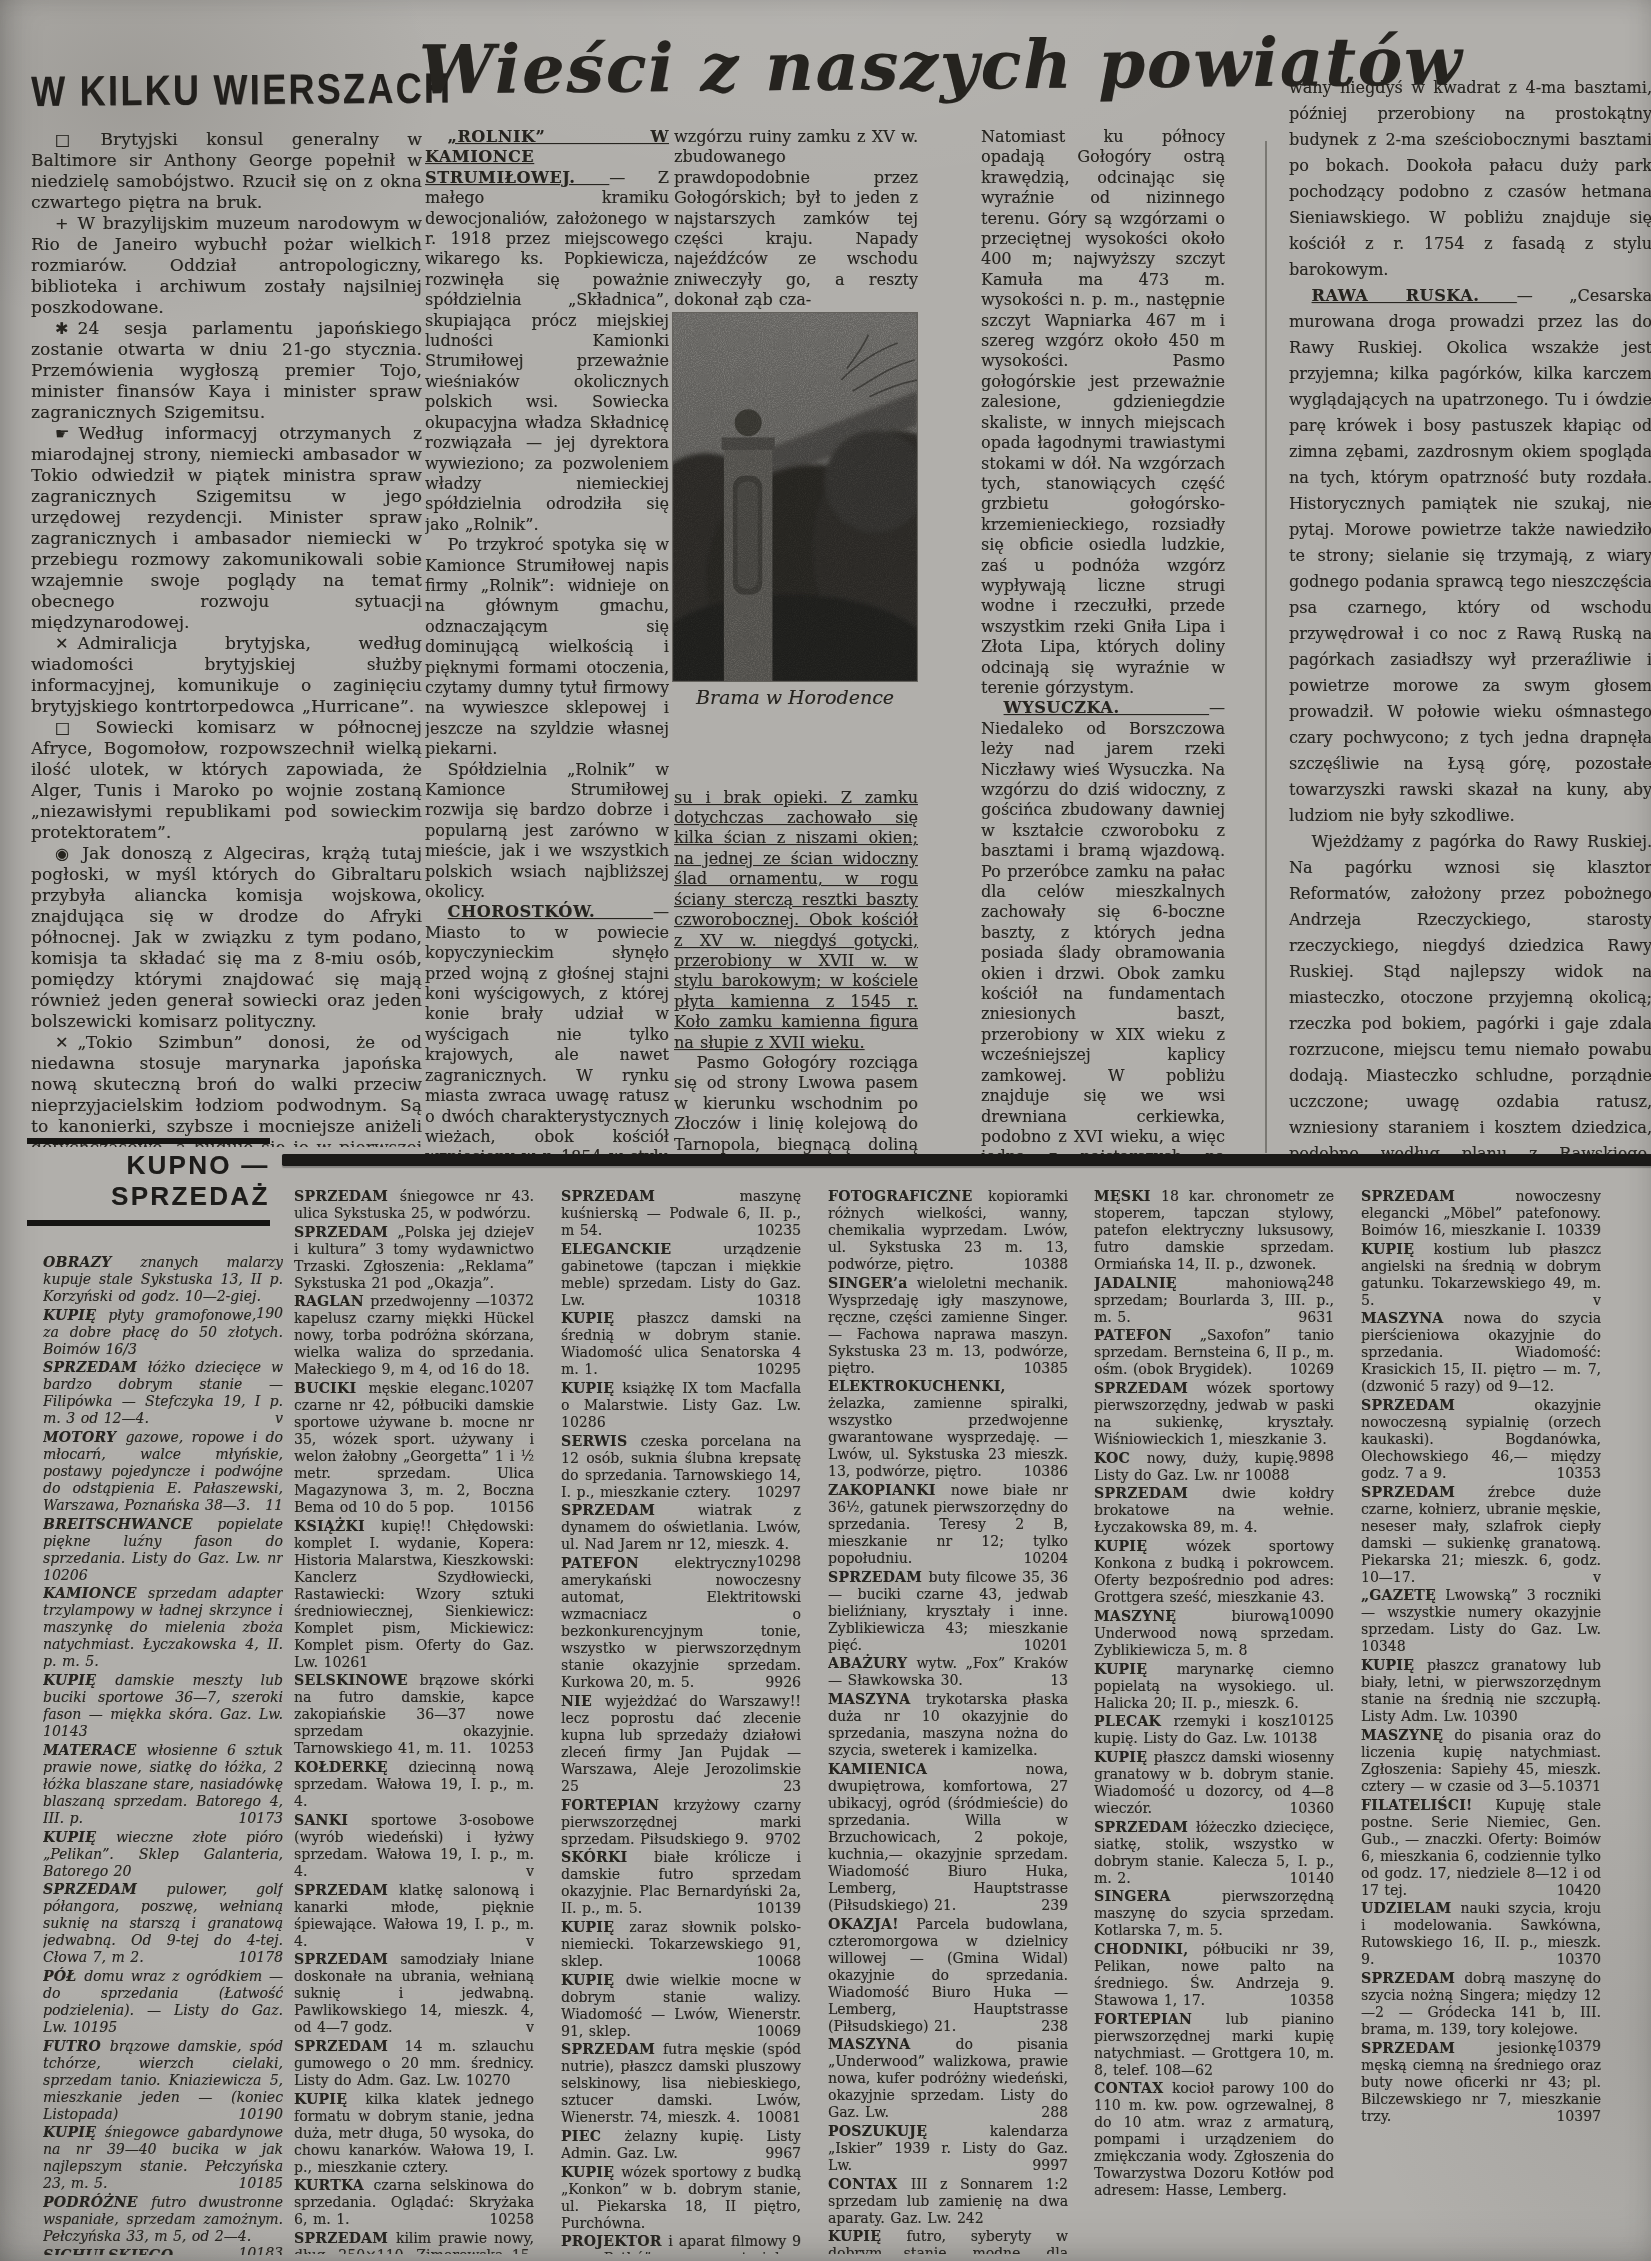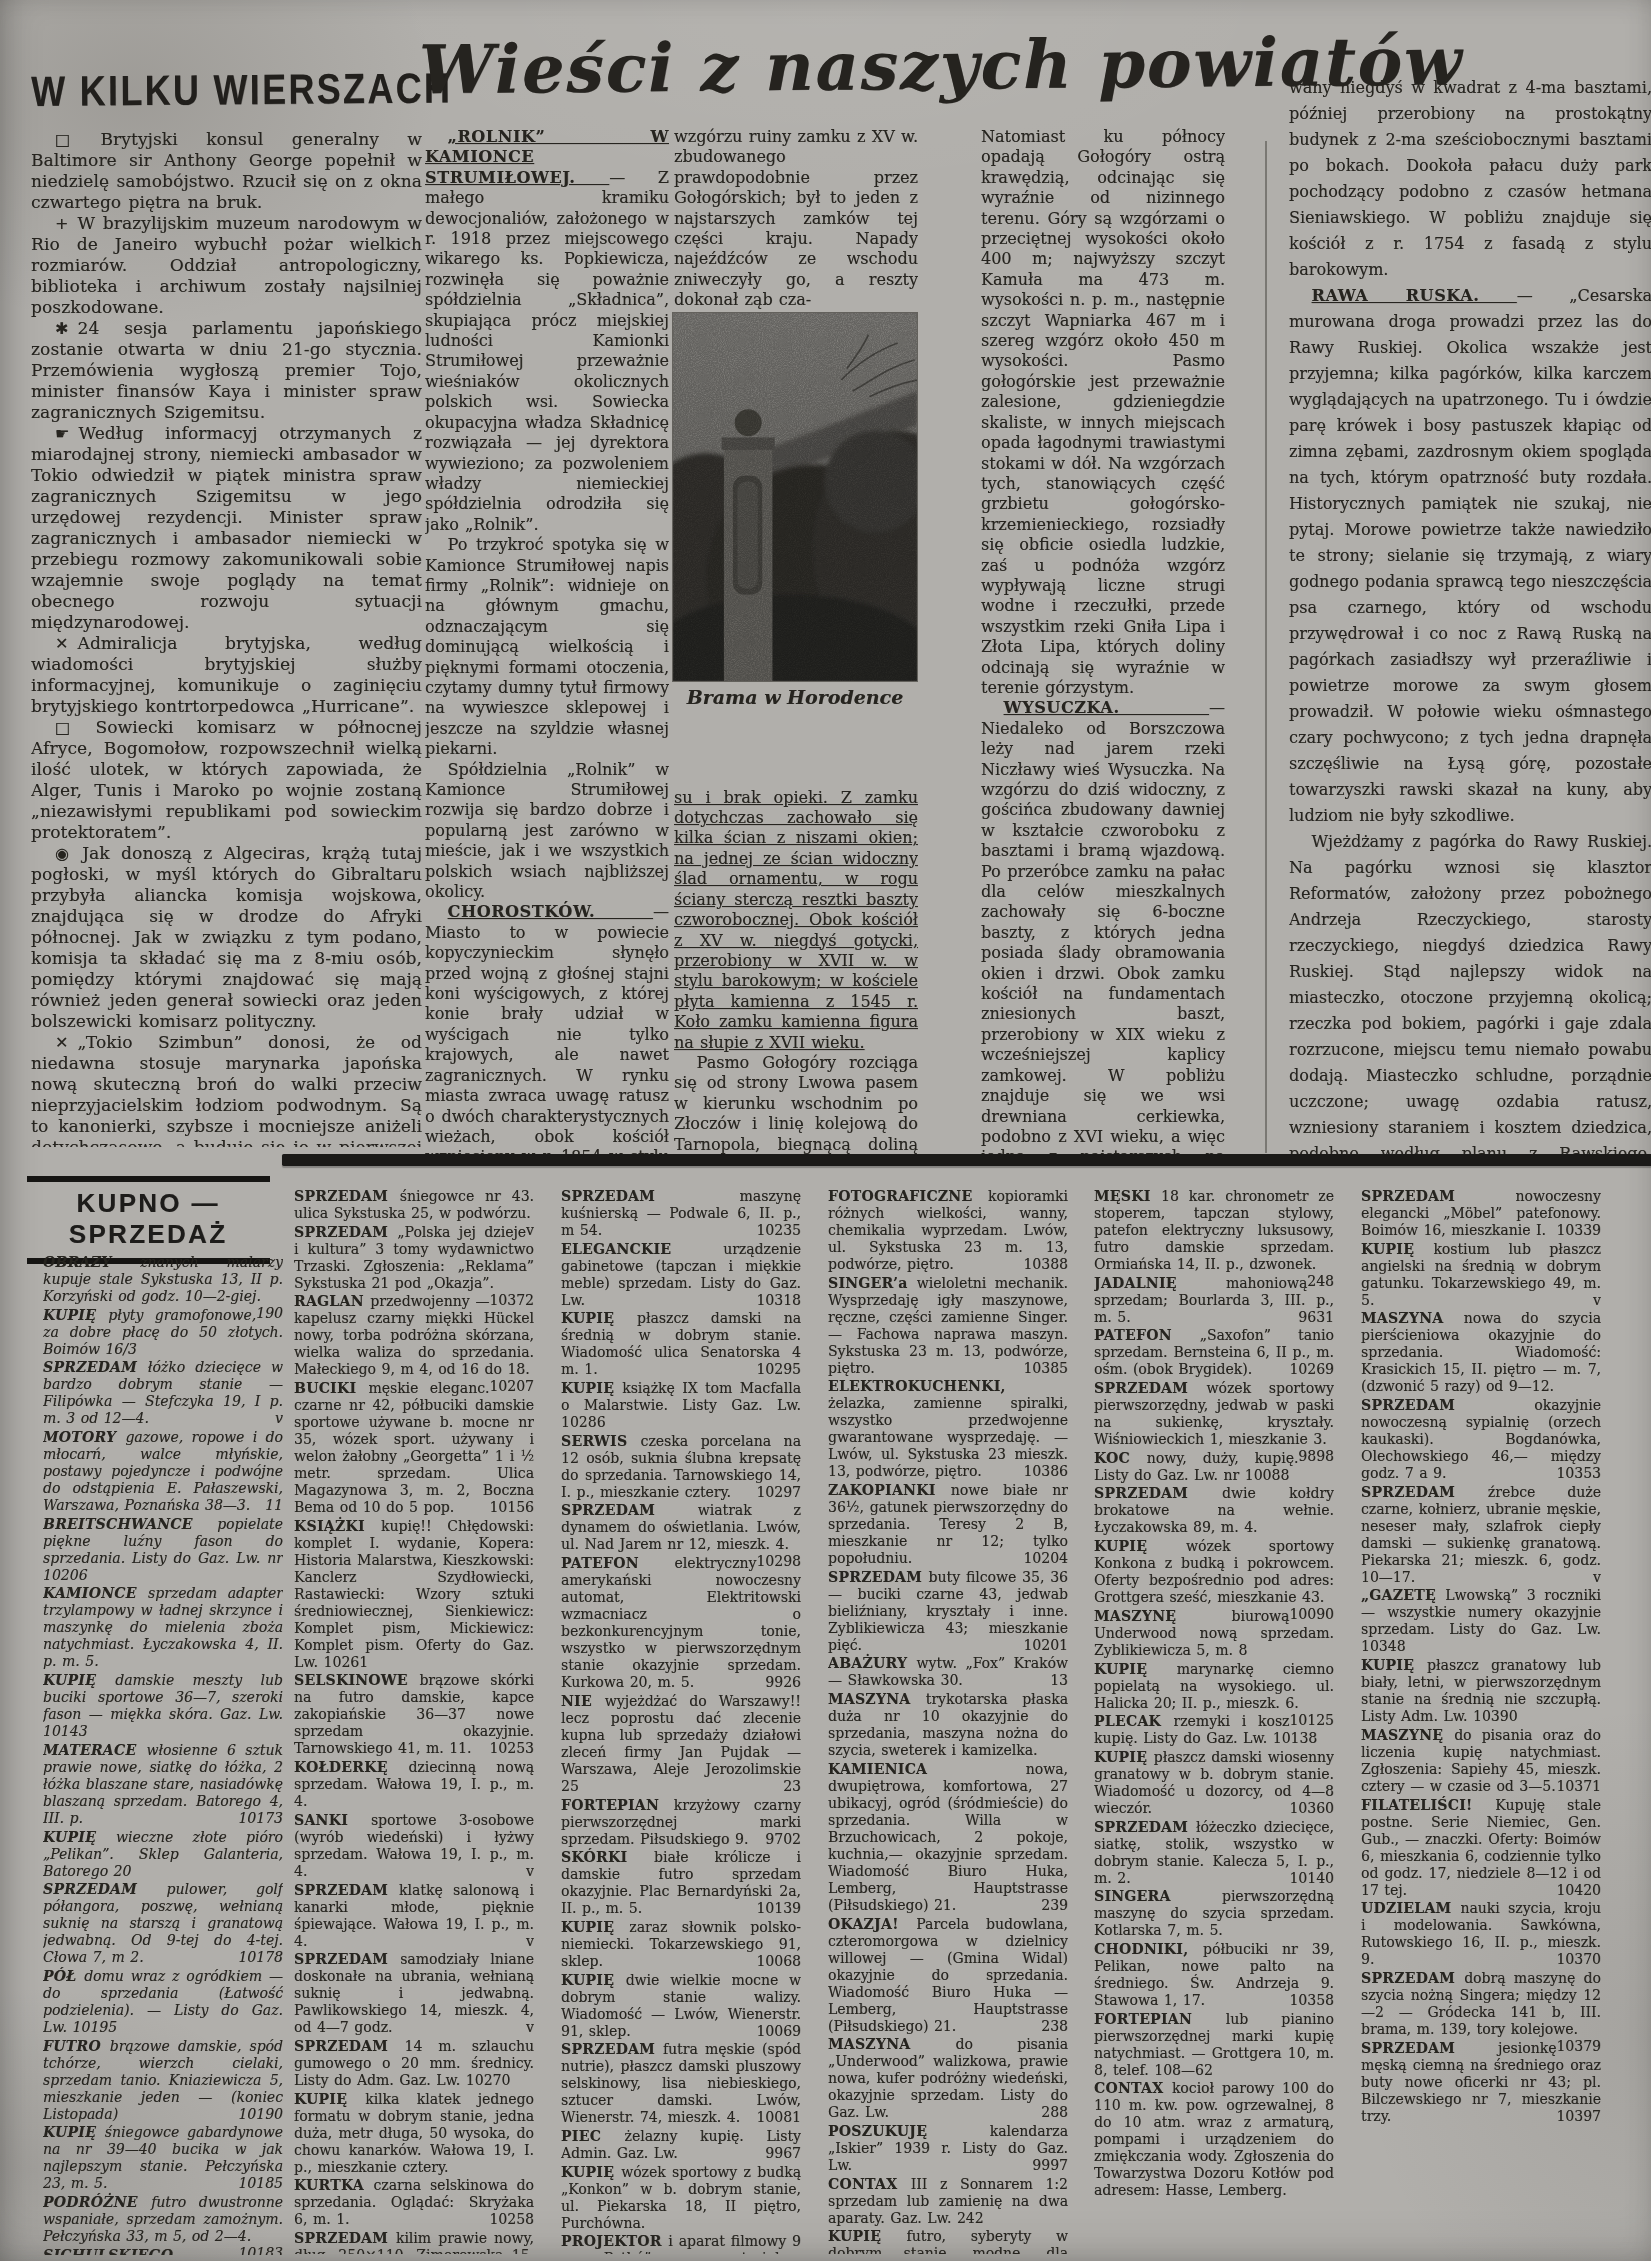--- a/index.html
+++ b/index.html
@@ -38,27 +38,27 @@
   .fcol p.art b{letter-spacing:0.6px;text-decoration:underline;}
   #fcol0{left:425px;height:1029px;}
   #fcol1{left:674px;height:1029px;}
   #fcol2{left:981px;height:1029px;}
   #fcol3{left:1289px;top:75px;width:363px;height:1091px;}
   #fcol3 p.art{font-size:16px;line-height:26px;}
   .photo-gap{height:477px;}
   
   .photo{position:absolute;left:672px;top:312px;width:246px;height:370px;}
   .photo svg{display:block;width:100%;height:100%;}
-  .caption{position:absolute;left:672px;top:686px;width:246px;text-align:center;font-style:italic;font-weight:700;font-size:19px;}
+  .caption{position:absolute;left:672px;top:686px;width:246px;text-align:center;font-style:italic;font-weight:400;font-size:19px;}
   
   .vrule{position:absolute;left:1265px;top:141px;width:1.7px;height:1012px;background:#4c4a45;opacity:.55;}
   .hbar{position:absolute;left:282px;top:1154px;width:1370px;height:12.4px;background:#1b1a18;border-radius:1.7px;box-shadow:0 1.1px 1.1px rgba(0,0,0,.25);}
   
   .kupno-box{
-    position:absolute;left:26.6px;top:1176px;width:243px;text-align:center;
+    position:absolute;left:26.6px;top:1138px;width:243px;text-align:right;
     border-top:6.8px solid #161513;border-bottom:6.8px solid #161513;padding:5.7px 0 8px;
   }
   .kupno-box .kh{font-family:"Liberation Sans",sans-serif;font-weight:700;font-size:26px;letter-spacing:2.3px;color:#1d1c1a;}
   .ccol{position:absolute;top:1188px;width:240px;height:1066px;overflow:hidden;}
   #ccol0{left:43px;top:1254px;height:1001px;font-style:italic;}
   #ccol1{left:294px;}
   #ccol2{left:561px;}
   #ccol3{left:828px;}
   #ccol4{left:1094px;}
   #ccol5{left:1361px;}

